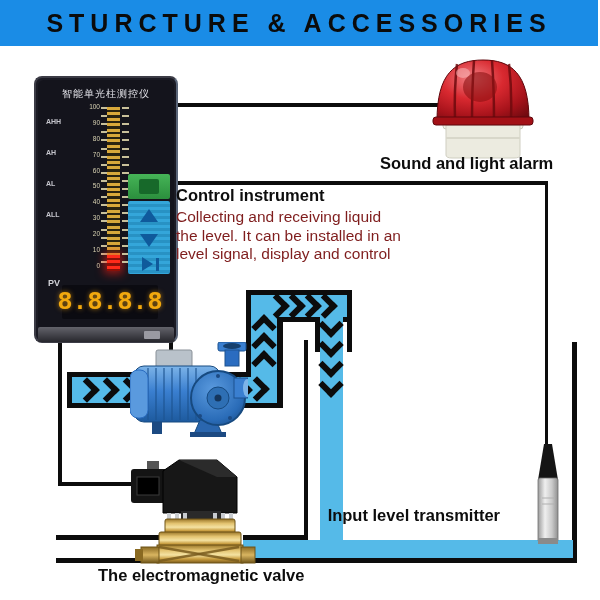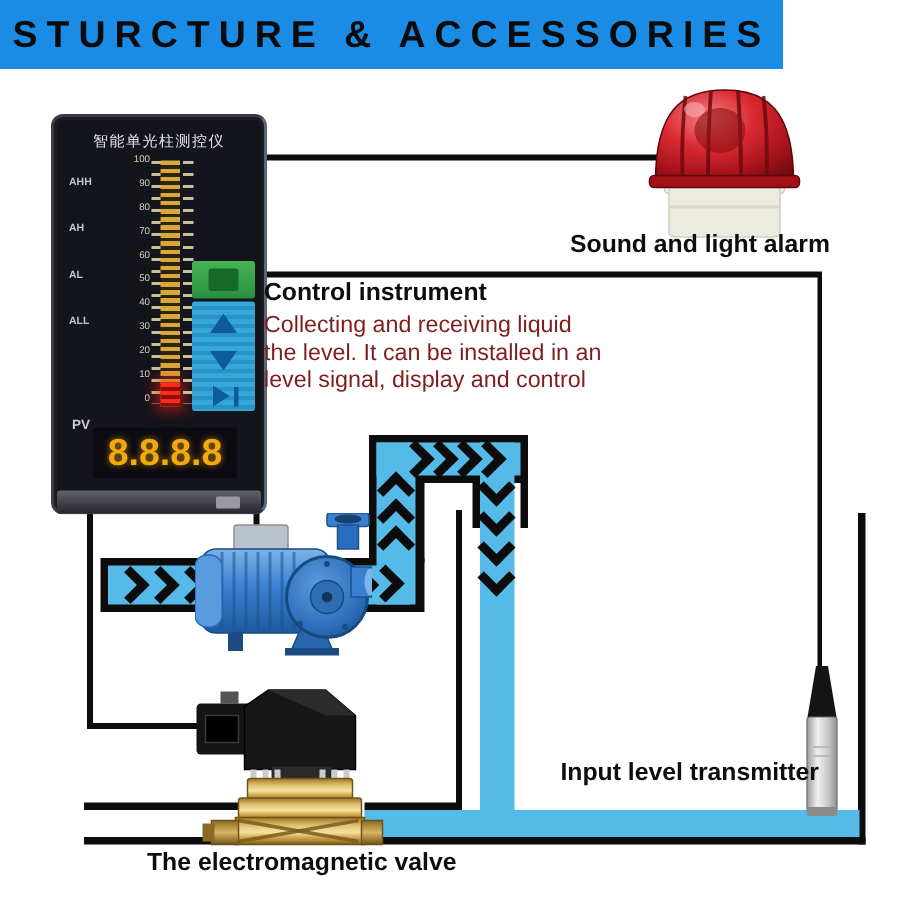--- a/index.html
+++ b/index.html
@@ -1,20 +1,20 @@
 <!DOCTYPE html>
 <html><head>
 <meta charset="utf-8">
 <style>
   html,body{margin:0;padding:0;background:#ffffff;}
   .stage{position:relative;width:600px;height:600px;background:#ffffff;overflow:hidden;
          font-family:"Liberation Sans",sans-serif;}
   .abs{position:absolute;}
   
-  .banner{left:0;top:0;width:522px;height:46px;background:#1a8ce6;display:flex;
+  .banner{left:0;top:0;width:598px;height:46px;background:#1a8ce6;display:flex;
           align-items:center;justify-content:center;}
   .banner span{font-weight:bold;font-size:25px;letter-spacing:6px;color:#0b0b0b;white-space:nowrap;}
   
   .blk{background:#0c0c0c;}
   
   .fill{background:#55bae8;}
   
   .chev{position:absolute;width:12px;height:12px;border-top:6px solid #0c0c0c;border-right:6px solid #0c0c0c;}
   
   .inst{left:34px;top:76px;width:144px;height:267px;background:#1b1b24;border:2px solid #3c3c46;
@@ -41,21 +41,21 @@
   .panel-blue{position:absolute;left:92px;top:123px;width:42px;height:73px;border-radius:2px;
               background:repeating-linear-gradient(180deg,#34a6da 0 3px,#2892c4 3px 6px);}
   .tri{position:absolute;left:12px;width:0;height:0;}
   .tri-up{top:8px;border-left:9px solid transparent;border-right:9px solid transparent;border-bottom:13px solid #0f5a9c;}
   .tri-down{top:33px;border-left:9px solid transparent;border-right:9px solid transparent;border-top:13px solid #0f5a9c;}
   .tri-right{top:56px;left:14px;border-top:7px solid transparent;border-bottom:7px solid transparent;border-left:11px solid #0f5a9c;}
   .tri-bar{position:absolute;left:28px;top:57px;width:3px;height:13px;background:#0f5a9c;}
   .pv{position:absolute;left:12px;top:200px;font-size:9px;font-weight:bold;color:#cfd0d6;}
   .seg-display{position:absolute;left:26px;top:207px;width:96px;height:34px;background:#0b0b11;
                border-radius:2px;display:flex;align-items:center;justify-content:center;}
-  .seg-display span{font-family:Liberation Sans, sans-serif;font-weight:bold;font-size:25px;
+  .seg-display span{font-family:Liberation Mono, monospace;font-weight:bold;font-size:25px;
                     color:#f2a90e;text-shadow:0 0 5px rgba(250,170,20,.65);letter-spacing:0;}
   .bezel{position:absolute;left:2px;top:249px;width:136px;height:15px;border-radius:2px;
          background:linear-gradient(#63636b,#27272d);}
   .bezel-badge{position:absolute;right:14px;top:4px;width:16px;height:8px;background:#9a9aa2;border-radius:1px;}
   
   .lbl{position:absolute;font-weight:bold;font-size:16.5px;color:#0d0d0d;white-space:nowrap;}
   .desc{position:absolute;left:176px;top:186px;width:250px;}
   .desc-title{font-weight:bold;font-size:16.5px;color:#0d0d0d;margin-bottom:3px;}
   .desc-line{font-size:15.5px;line-height:18.5px;color:#7f1d1d;}
 </style>
@@ -272,21 +272,21 @@
         <stop offset=".7" stop-color="#c9c9c9"></stop>
           <stop offset="1" stop-color="#8f8f8f"></stop>
       </linearGradient>
     </defs>
     <polygon points="12,0 20,0 26,36 6,36" fill="#151515"></polygon>
     <rect x="6" y="34" width="20" height="64" rx="2" fill="url(#silver)" stroke="#6e6e6e" stroke-width=".8"></rect>
     <rect x="6" y="94" width="20" height="6" fill="#8a8a8a"></rect>
     <line x1="10" y1="54" x2="22" y2="54" stroke="#b0b0b0"></line>
     <line x1="10" y1="60" x2="22" y2="60" stroke="#b0b0b0"></line>
   </svg>
-  <div class="lbl" style="left:325px;top:506px;width:175px;text-align:right;margin-left:46px;">Input level transmitter</div>
+  <div class="lbl" style="left:325px;top:506px;width:175px;text-align:right;">Input level transmitter</div>
 
   <div class="desc">
     <div class="desc-title">Control instrument</div>
     <div class="desc-line">Collecting and receiving liquid</div>
     <div class="desc-line">the level. It can be installed in an</div>
     <div class="desc-line">level signal, display and control</div>
   </div>
 
 </div>
 

